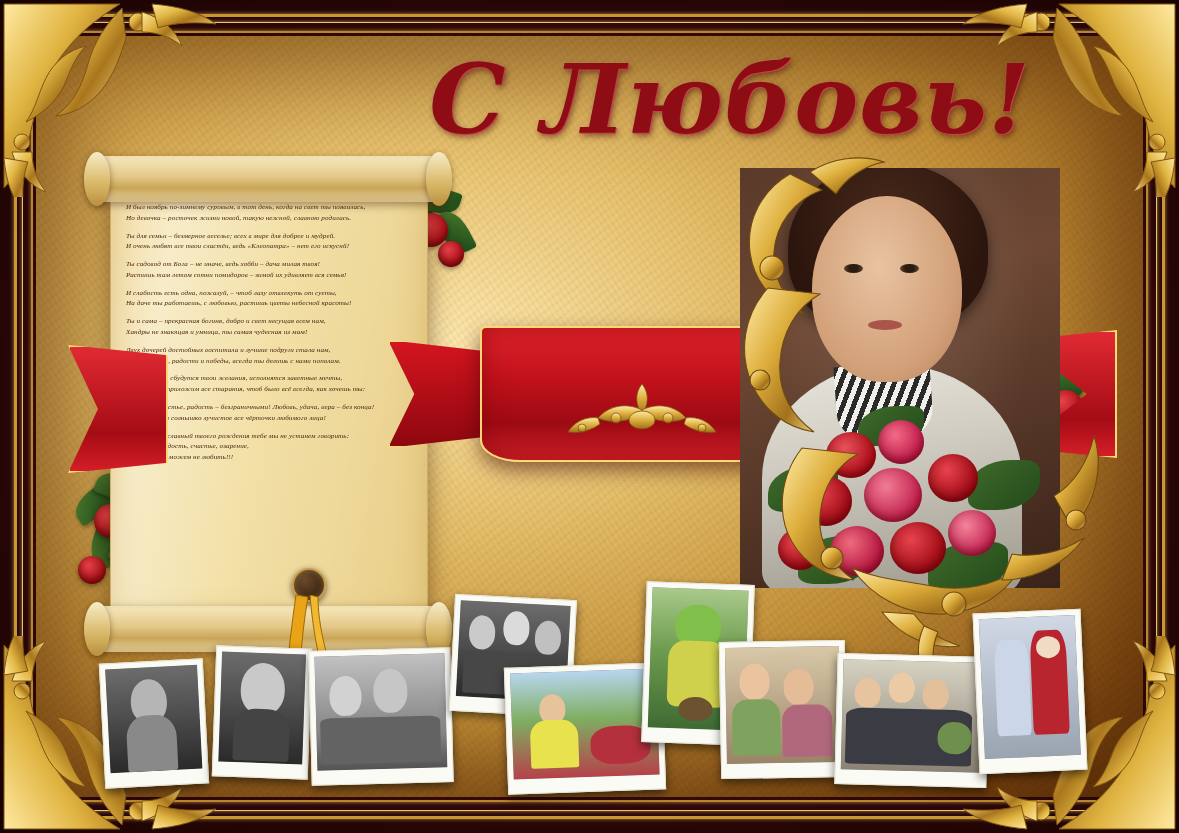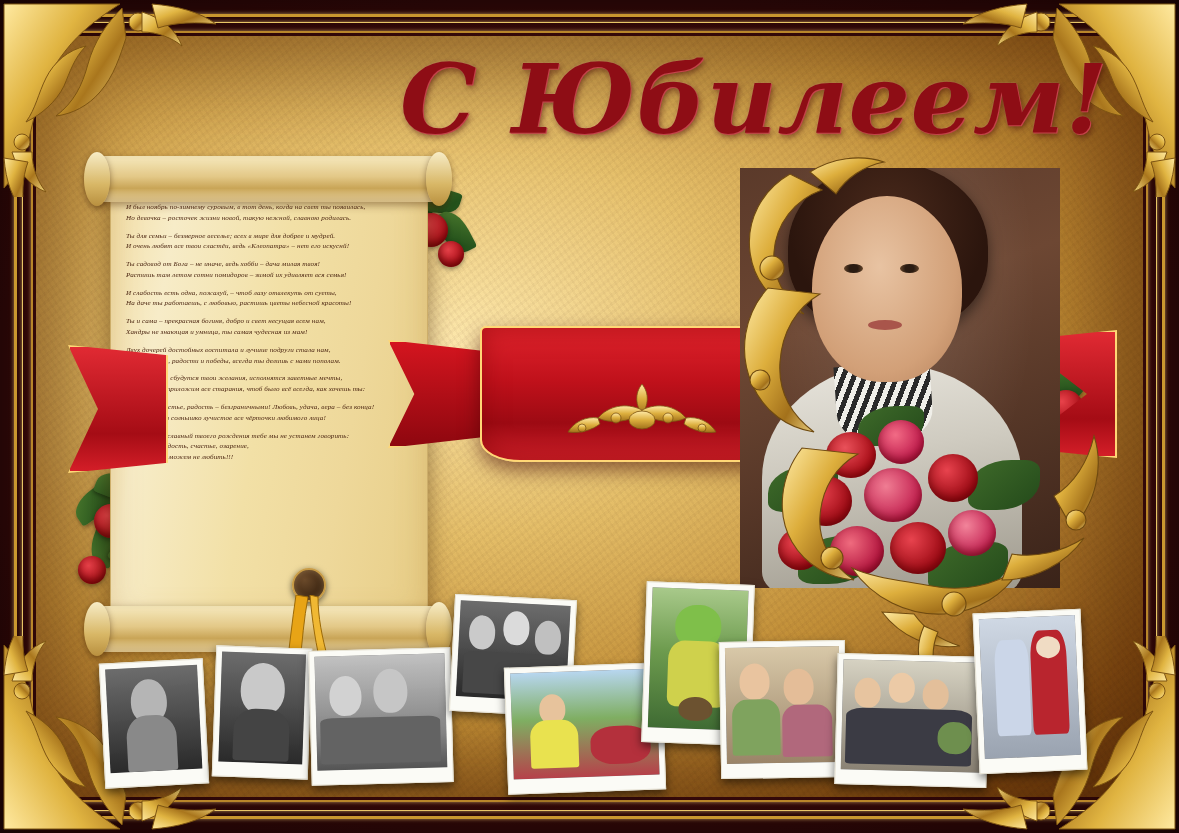--- a/index.html
+++ b/index.html
@@ -427,21 +427,21 @@
         <circle cx="136" cy="20" r="9"></circle>
         <circle cx="20" cy="140" r="8"></circle>
         <path d="M140 10 C160 16 174 28 180 44 C170 36 156 30 140 30 Z"></path>
         <path d="M10 150 C16 170 28 184 44 190 C36 180 30 166 30 150 Z"></path>
         <path d="M150 2 C176 4 198 10 214 22 C196 20 174 20 156 26 Z"></path>
         <path d="M2 156 C4 180 10 196 22 210 C20 194 20 176 26 160 Z"></path>
       </g>
     </svg>
   </div>
 
-  <div class="title">С Юбилеем!</div>
+  <div class="title">С Любовь!</div>
 
   <div class="holly tl">
     <div class="leaf" style="left:10px;top:18px;transform:rotate(-25deg)"></div>
     <div class="leaf" style="left:34px;top:2px;transform:rotate(18deg)"></div>
     <div class="leaf" style="left:52px;top:34px;transform:rotate(62deg)"></div>
     <div class="leaf" style="left:6px;top:52px;transform:rotate(-62deg)"></div>
     <div class="rose" style="left:34px;top:28px;"></div>
     <div class="rose" style="left:58px;top:56px;width:26px;height:26px;"></div>
   </div>
   <div class="holly bl">

